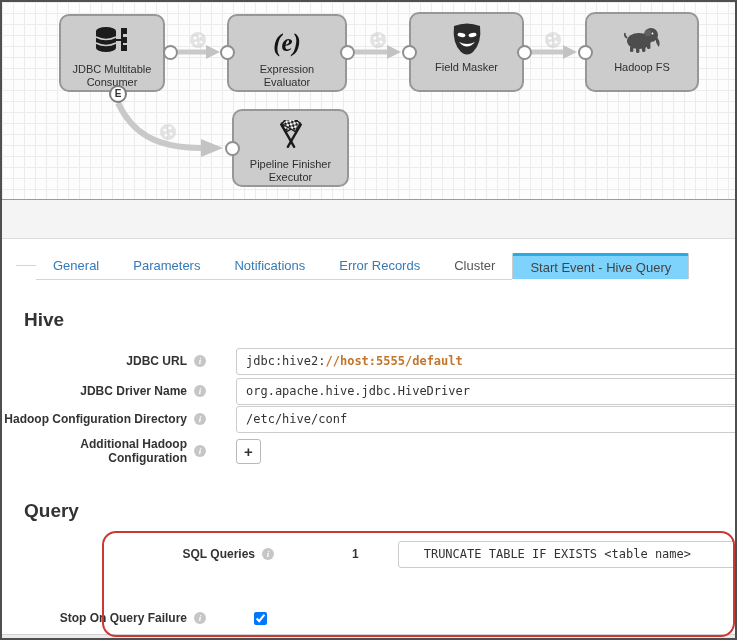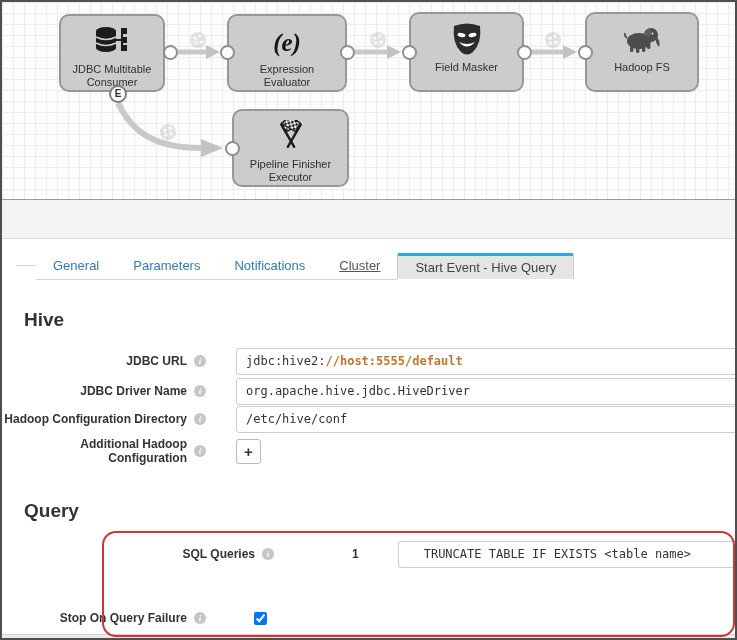--- a/index.html
+++ b/index.html
@@ -44,23 +44,23 @@
   }
   
   .tabs{position:absolute; top:249px; left:14px; right:0; height:29px; display:flex; align-items:center;}
   .tab-lead{width:20px; border-bottom:1px solid #d5d5d5;}
   .tab-fill{flex:1;}
   .tab{
     padding:0 17px; font-size:13px; line-height:27px; white-space:nowrap;
     border-bottom:1px solid #d5d5d5; cursor:pointer;
   }
   .t-link{color:#337ab7;}
-  .t-muted{color:#555;text-decoration:underline;}
+  .t-muted{color:#555;}
   .t-active{
-    color:#444; background:#e5e5e5;
+    color:#444; background:#7dd3fc;
     border:1px solid #ccc; border-bottom:none;
     border-top:3px solid #29abe2; border-radius:2px 2px 0 0;
     line-height:23px;
   }
   
   .sec-heading{position:absolute; left:22px; font-size:19px; font-weight:bold; color:#333;}
   .frow{position:absolute; left:0; right:0; display:flex; align-items:center;}
   .lbl{width:185px; text-align:right; font-size:12px; font-weight:bold; color:#333; flex:none;}
   .lbl-wide{width:253px;}
   .info{
@@ -239,20 +239,21 @@
     <div class="ebadge" style="left:107px;top:83px;">E</div>
   </div>
 
   <div class="band"></div>
 
   <div class="tabs">
     <span class="tab-lead"></span>
     <span class="tab t-link">General</span>
     <span class="tab t-link">Parameters</span>
     <span class="tab t-link">Notifications</span>
+    <span class="tab t-link">Error Records</span>
     <span class="tab t-muted">Cluster</span>
     <span class="tab t-active">Start Event - Hive Query</span>
     <span class="tab-fill"></span>
   </div>
 
   <div class="sec-heading" style="top:307px;">Hive</div>
 
   <div class="frow" style="top:345px;height:28px;">
     <span class="lbl">JDBC URL</span>
     <span class="info">i</span>

